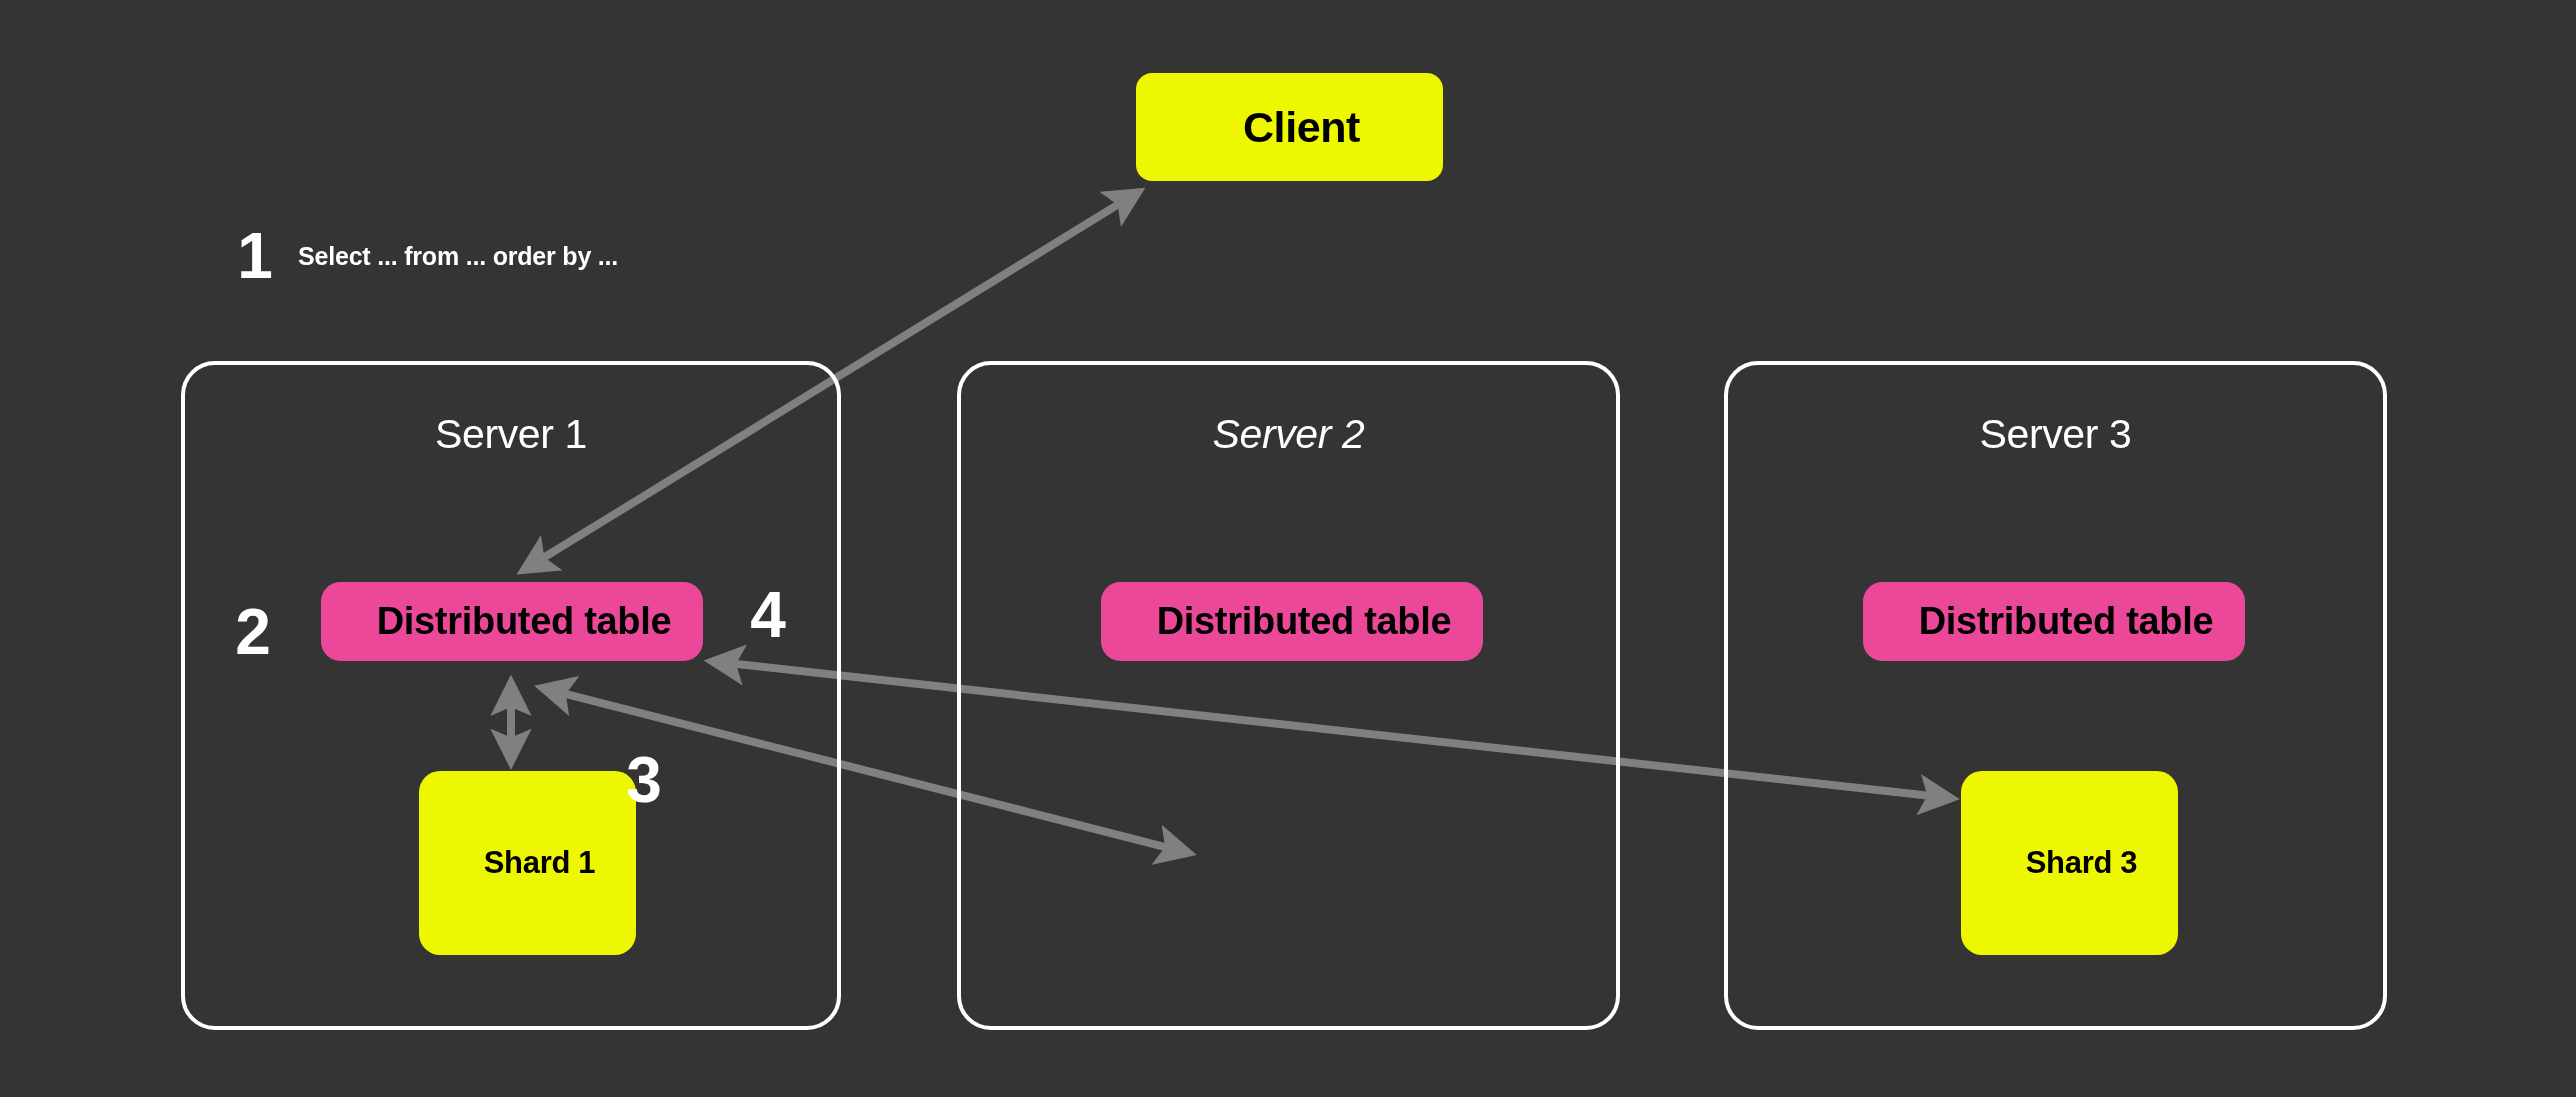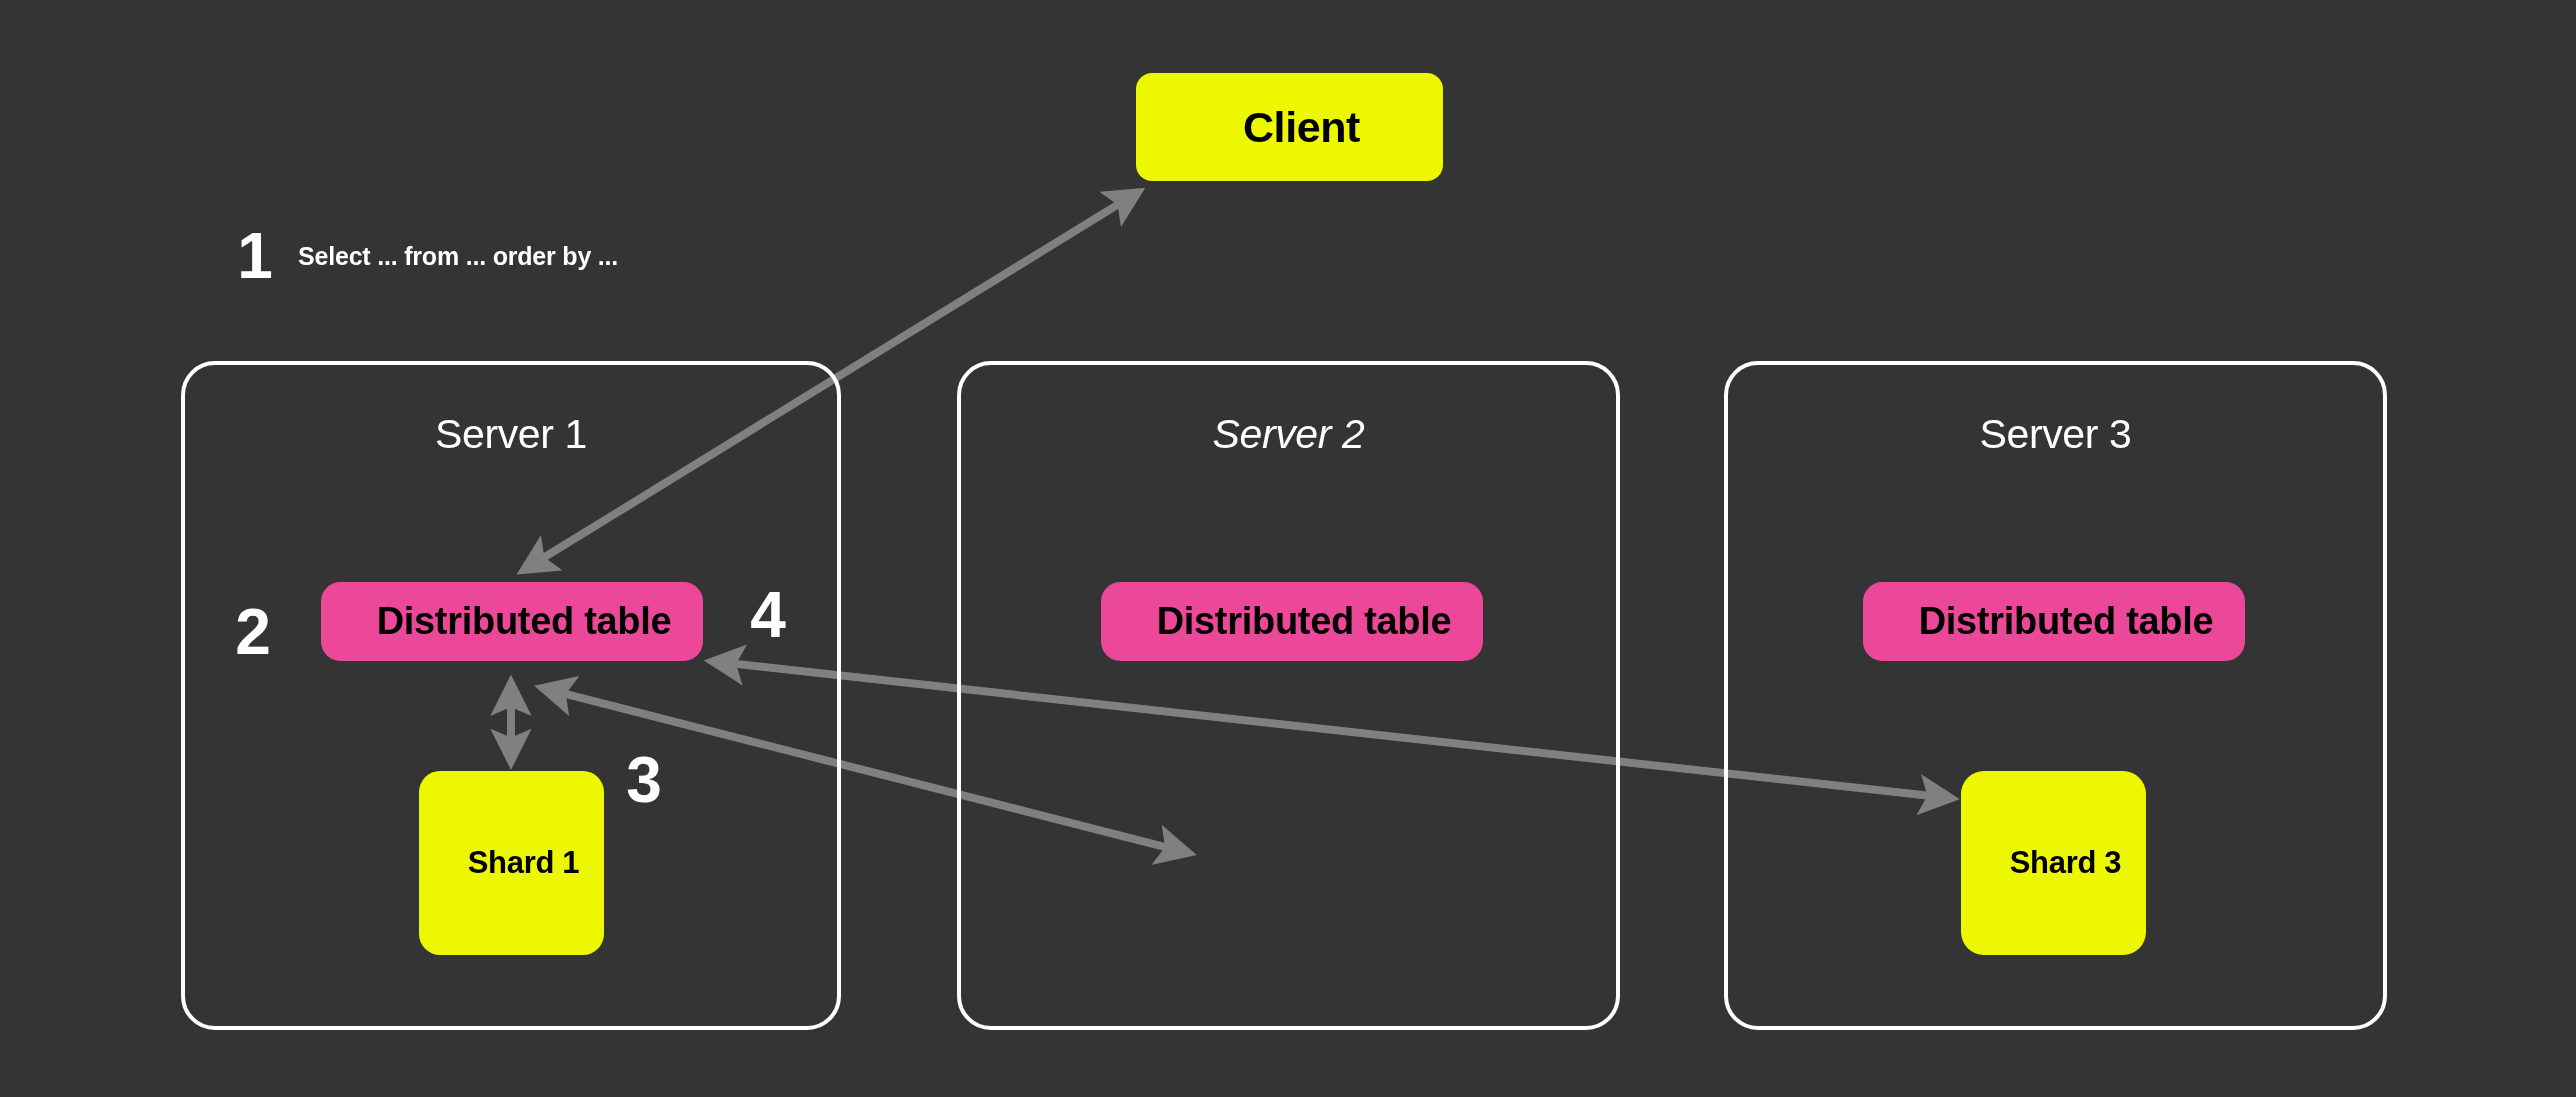--- a/index.html
+++ b/index.html
@@ -58,28 +58,28 @@
     background:#ec4899;color:#000000;
     border-radius:19.4px;
     font-size:38px;font-weight:700;letter-spacing:-0.3px;
   }
   #dist-table-1{left:321px;width:382px;}
   #dist-table-2{left:1101px;width:382px;}
   #dist-table-3{left:1863px;width:382px;}
 
   
   .shard{
-    top:771px;width:185px;height:184px;
+    top:771px;width:217px;height:184px;
     background:#EDF700;color:#000000;
     border-radius:21px;
     font-size:31px;font-weight:700;letter-spacing:-0.3px;
   }
   #shard-1{left:419px;}
   #shard-2{left:1198px;}
-  #shard-3{left:1961px;border-radius:23px;}
+  #shard-3{left:1961px;}
 
   
   .step-number{
     position:absolute;
     color:#FFFFFF;
     font-weight:700;
     line-height:1;
     display:flex;align-items:center;justify-content:center;
   }
   #step-1{left:232px;top:223px;width:46px;height:65px;font-size:64px;}

